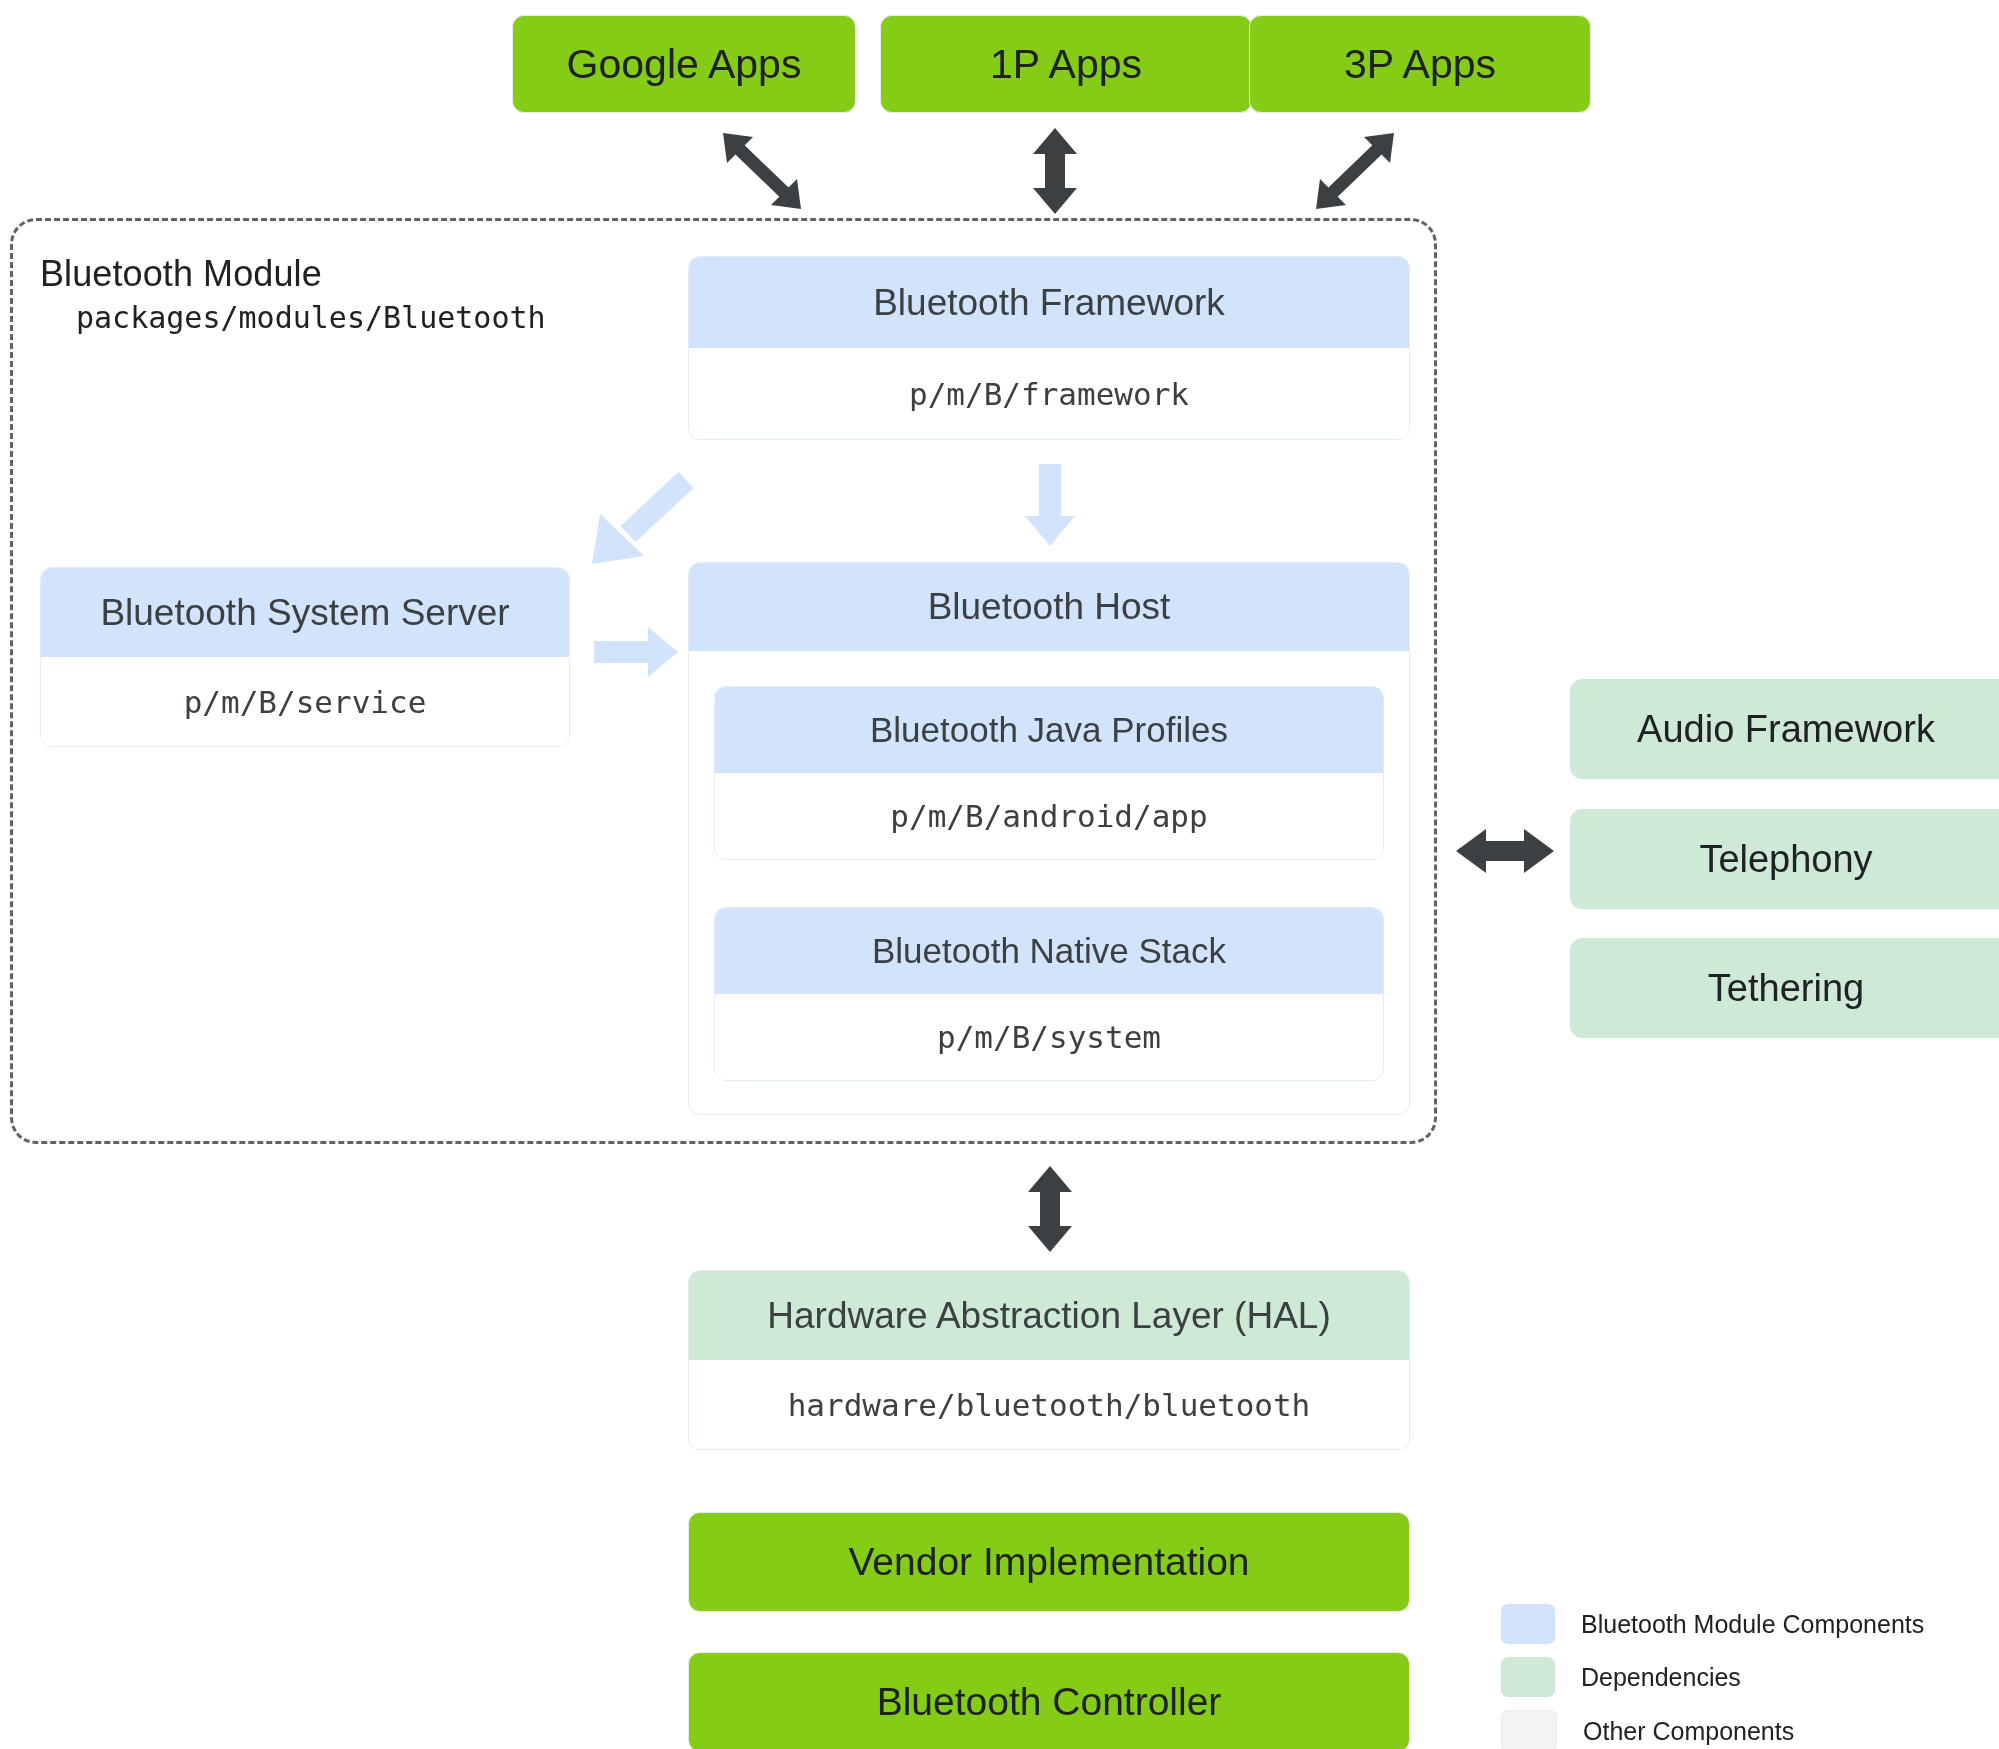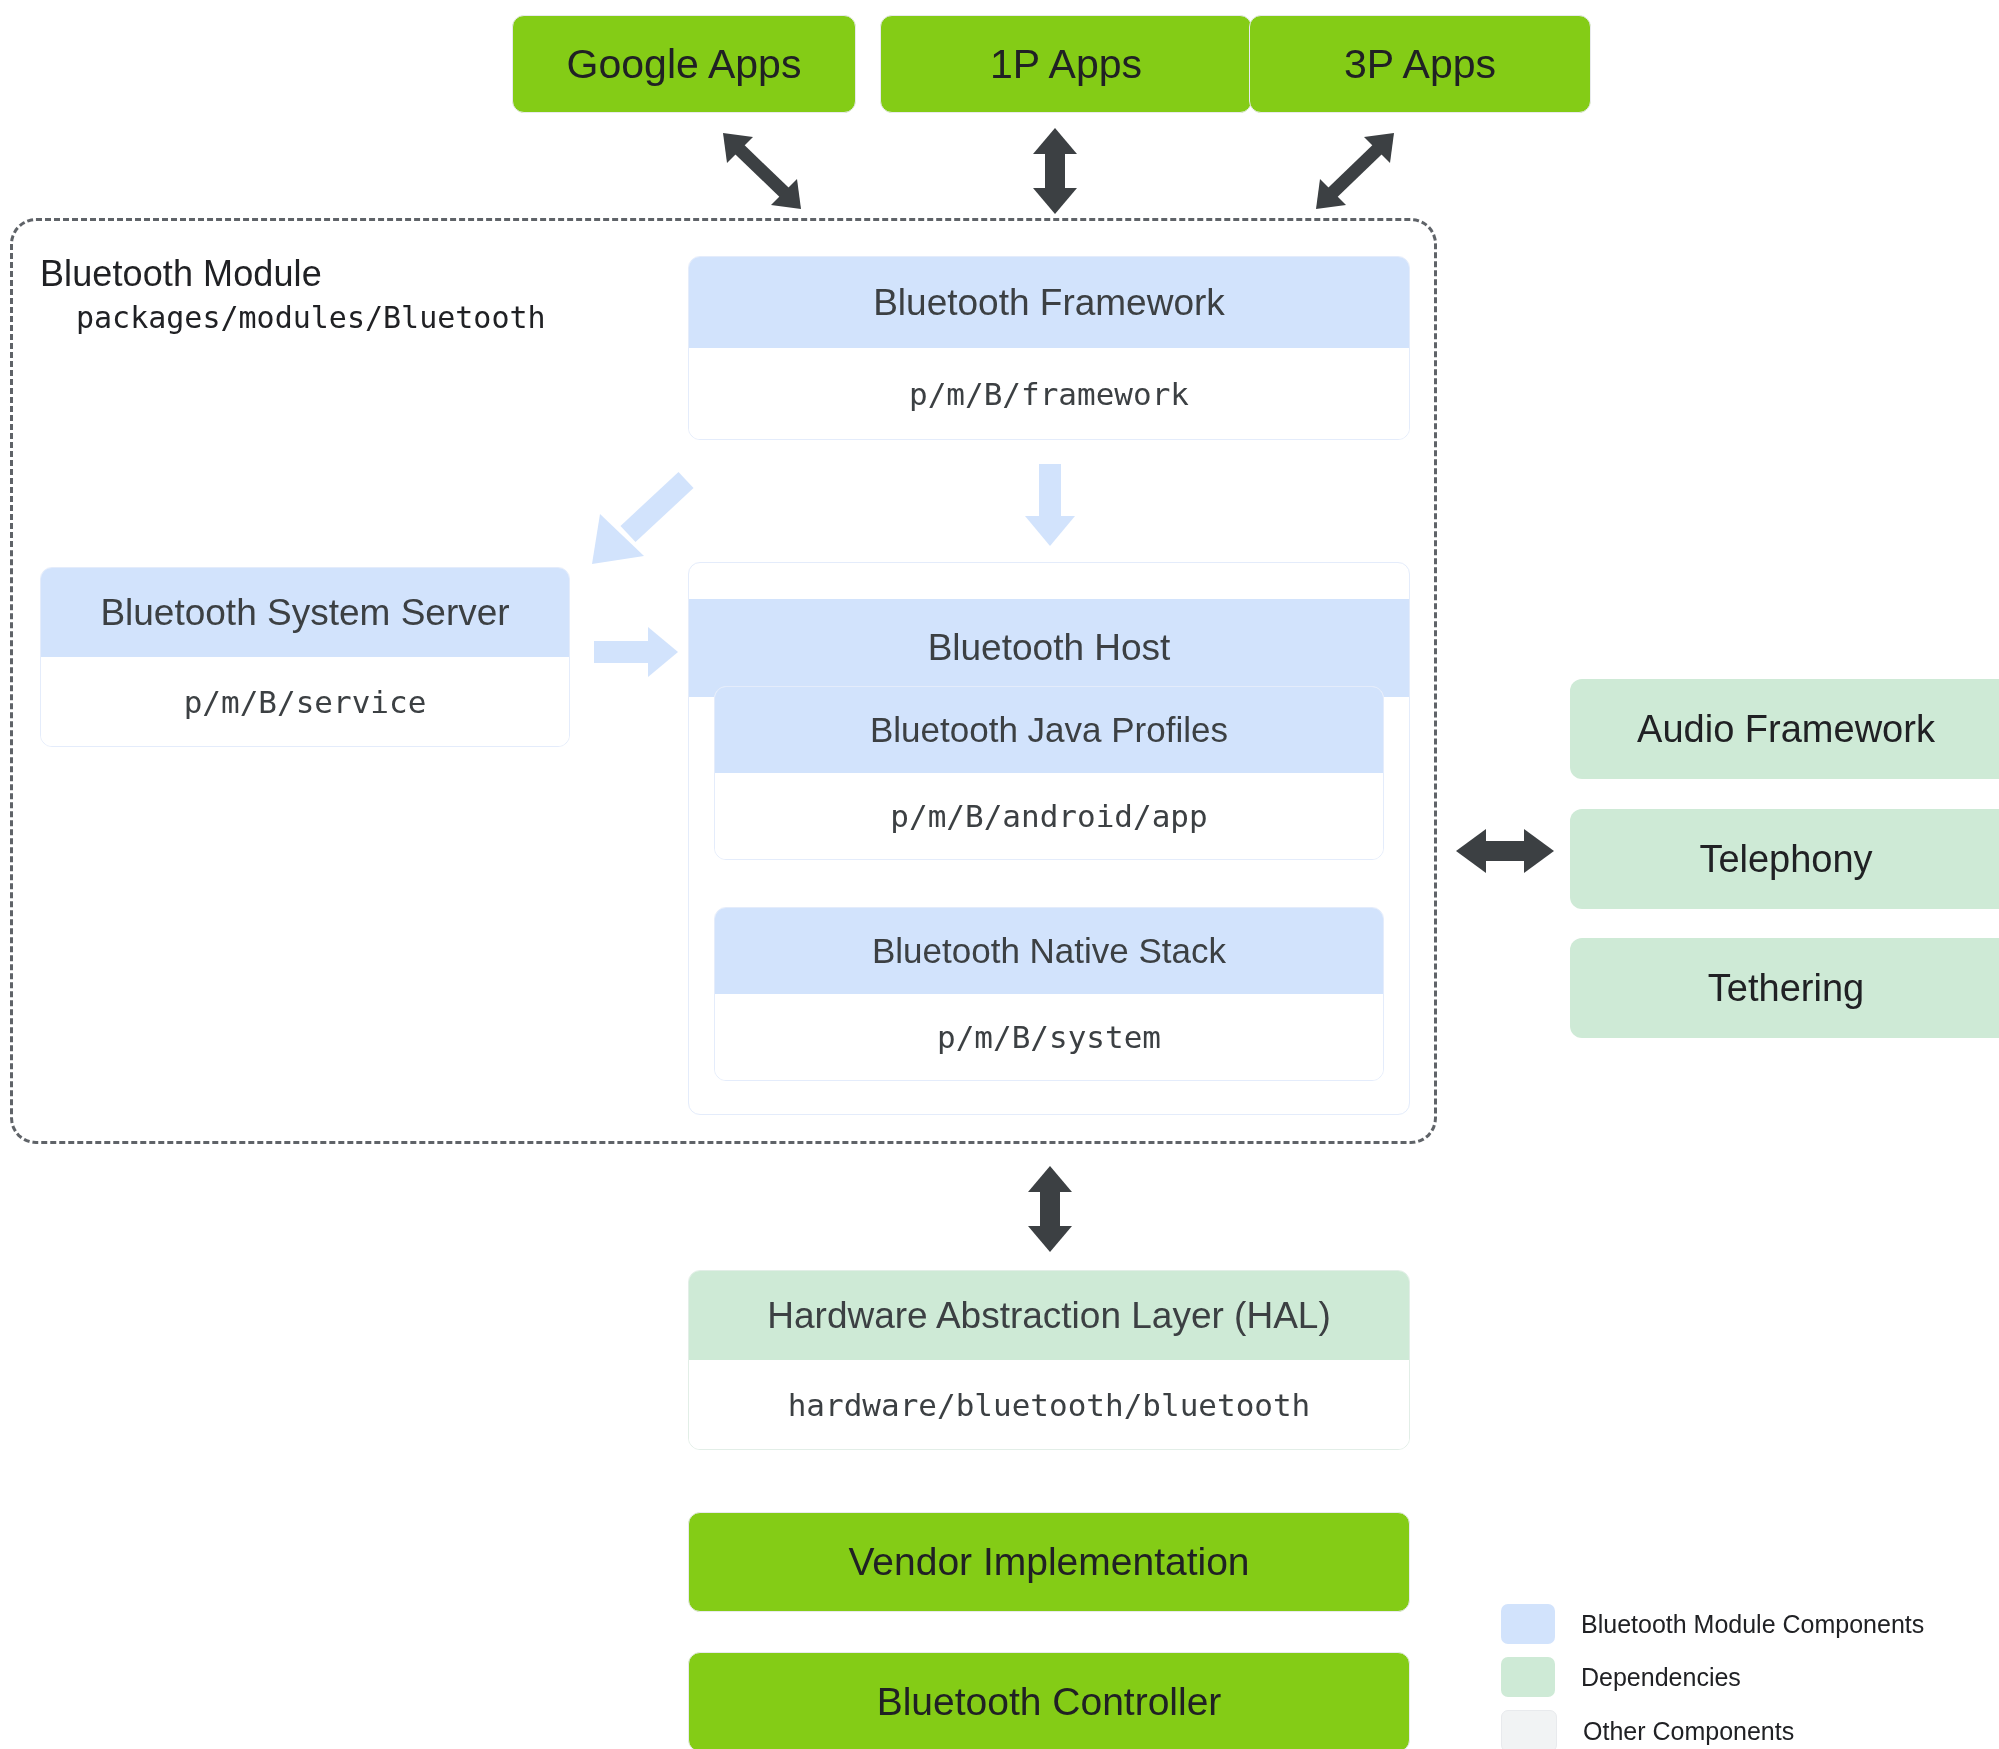--- a/index.html
+++ b/index.html
@@ -203,21 +203,21 @@
   </div>
 
   <div class="abs" style="left:594px; top:625px; width:84px; height:54px;">
     <svg class="arrow-svg" width="84" height="54" viewBox="0 0 84 54">
       <rect x="0" y="16" width="56" height="22" fill="#d2e3fc"></rect>
       <polygon points="84,27 54,52 54,2" fill="#d2e3fc"></polygon>
     </svg>
   </div>
 
   <div class="abs host-wrap" style="left:688px; top:562px; width:722px; height:553px;">
-    <div class="host-head" style="height:98px;margin-top:36px;">
+    <div class="host-head" style="height:88px;">
       <span>Bluetooth Host</span>
     </div>
   </div>
 
   <div class="abs stack" style="left:714px; top:686px; width:670px; height:174px;">
     <div class="stack-head" style="height:87px; font-size:35px;">
       <span>Bluetooth Java Profiles</span>
     </div>
     <div class="stack-body" style="height:87px; font-size:31px;">
       <span>p/m/B/android/app</span>

